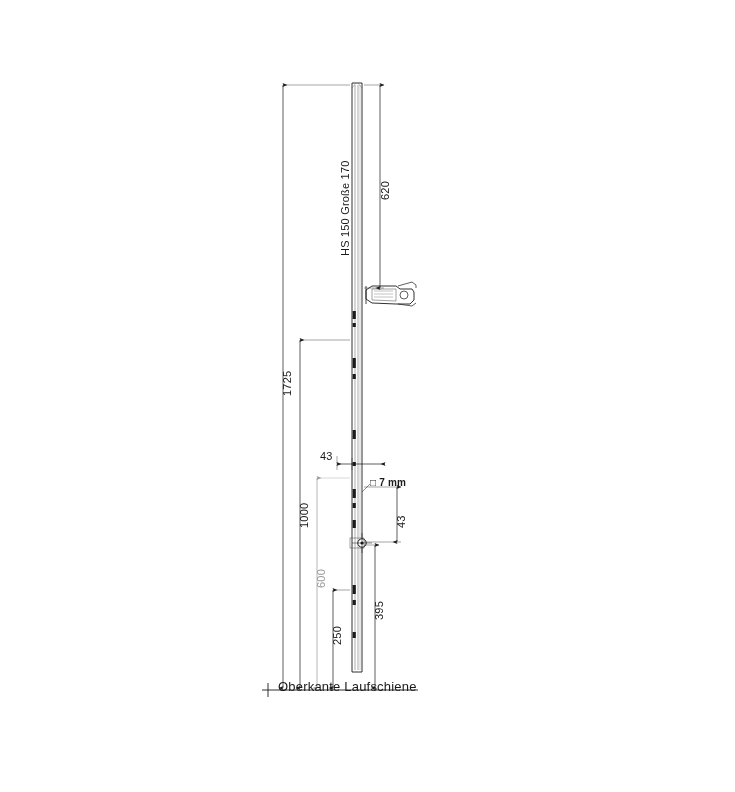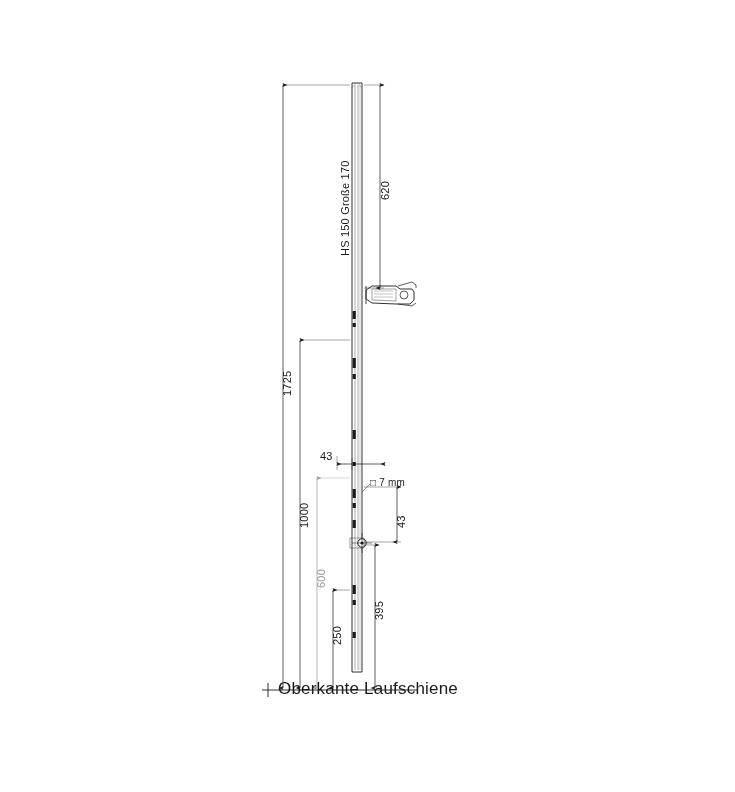--- a/index.html
+++ b/index.html
@@ -39,21 +39,21 @@
     transform-origin: 0 0;
     transform: rotate(-90deg);
   }
   .lbl.grey {
     color: #9a9a9a;
   }
   .lbl.small {
     font-size: 10px;
   }
   .lbl.base {
-    font-size: 17px;
+    font-size: 13px;
   }
 </style>
 </head>
 <body>
 
 <div id="drawing">
 
   <svg class="layer" viewBox="0 0 735 792">
     <defs>
       <marker id="arrUp" viewBox="0 0 10 10" refX="5" refY="9" markerWidth="7" markerHeight="9" orient="auto">
@@ -191,18 +191,18 @@
   <div class="lbl vert" style="left:331px; top:645px;">250</div>
 
   <div class="lbl vert" style="left:373px; top:620px;">395</div>
 
   <div class="lbl vert" style="left:395px; top:528px;">43</div>
 
   <div class="lbl" style="left:320px; top:450px;">43</div>
 
   <div style="position:absolute; left:370px; top:477px; display:flex; align-items:center; gap:3px;">
     <span class="lbl small" style="position:static;">□</span>
-    <span class="lbl small" style="position:static;">7 mm</span>
+    <span class="lbl small" style="position:static;font-weight:bold;">7 mm</span>
   </div>
 
   <div class="lbl base" style="left:278px; top:679px;">Oberkante Laufschiene</div>
 
 </div>
 
 </body></html>

